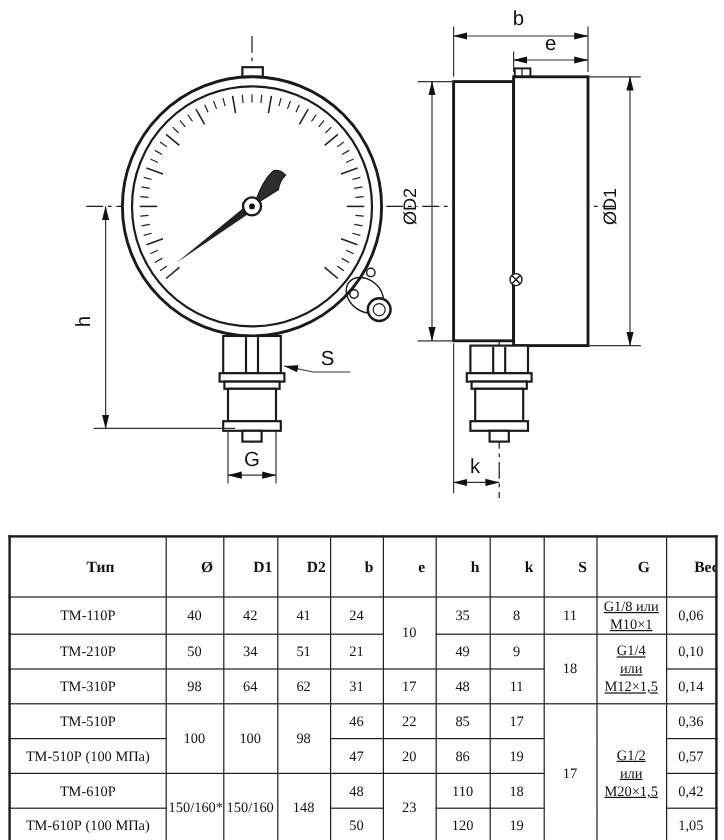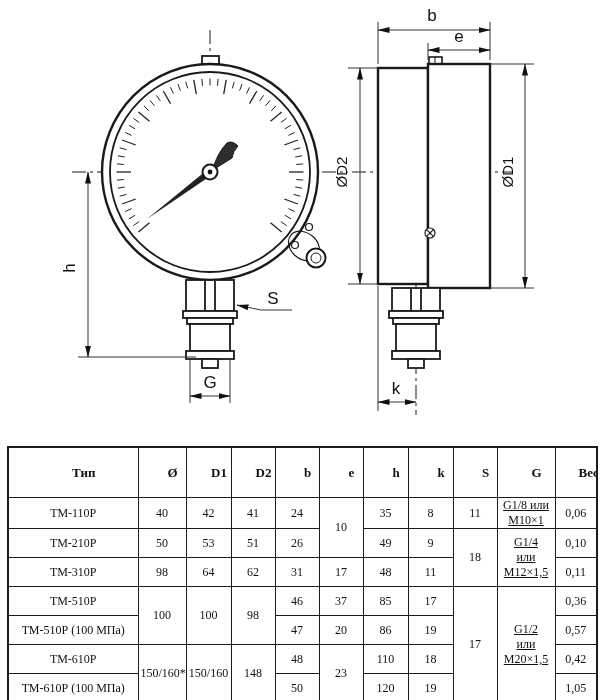--- a/index.html
+++ b/index.html
@@ -238,49 +238,49 @@
         <td>35</td>
         <td>8</td>
         <td>11</td>
         <td class="g-cell">G1/8 или
 М10×1</td>
         <td>0,06</td>
       </tr>
       <tr>
         <td>ТМ-210Р</td>
         <td>50</td>
-        <td>53</td>
+        <td>34</td>
         <td>51</td>
-        <td>26</td>
+        <td>21</td>
         <td>49</td>
         <td>9</td>
         <td rowspan="2">18</td>
         <td rowspan="2" class="g-cell">G1/4
 или
 М12×1,5</td>
         <td>0,10</td>
       </tr>
       <tr>
         <td>ТМ-310Р</td>
         <td>98</td>
         <td>64</td>
         <td>62</td>
         <td>31</td>
         <td>17</td>
         <td>48</td>
         <td>11</td>
-        <td>0,11</td>
+        <td>0,14</td>
       </tr>
       <tr>
         <td>ТМ-510Р</td>
         <td rowspan="2">100</td>
         <td rowspan="2">100</td>
         <td rowspan="2">98</td>
         <td>46</td>
-        <td>37</td>
+        <td>22</td>
         <td>85</td>
         <td>17</td>
         <td rowspan="4">17</td>
         <td rowspan="4" class="g-cell">G1/2
 или
 М20×1,5</td>
         <td>0,36</td>
       </tr>
       <tr>
         <td>ТМ-510Р (100 МПа)</td>

